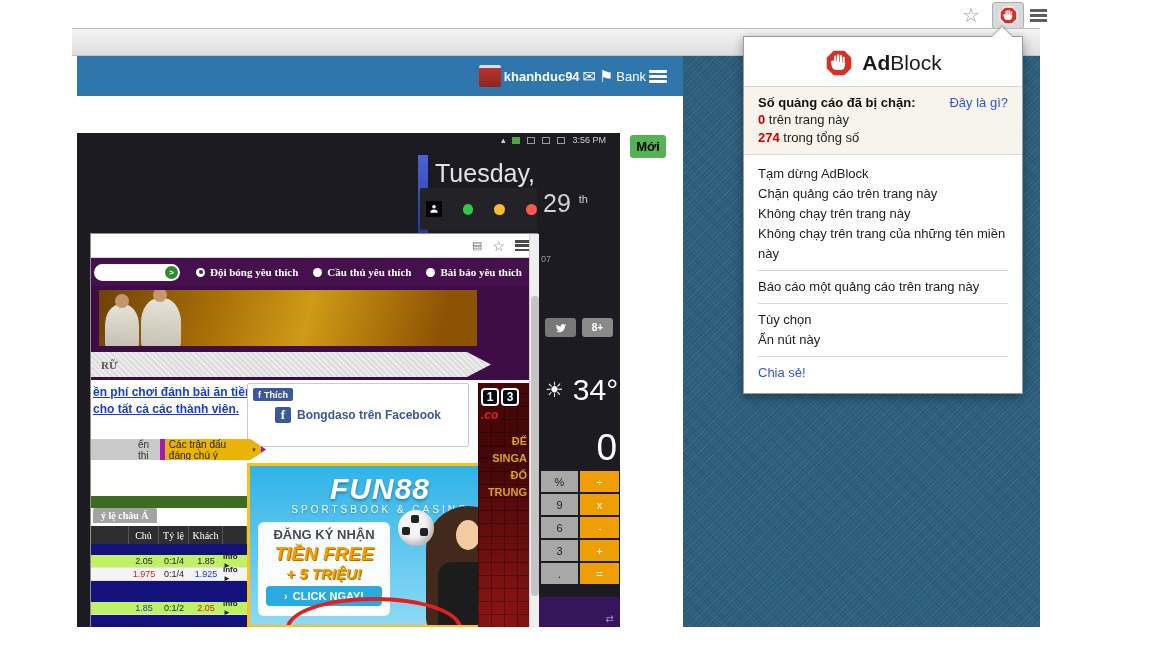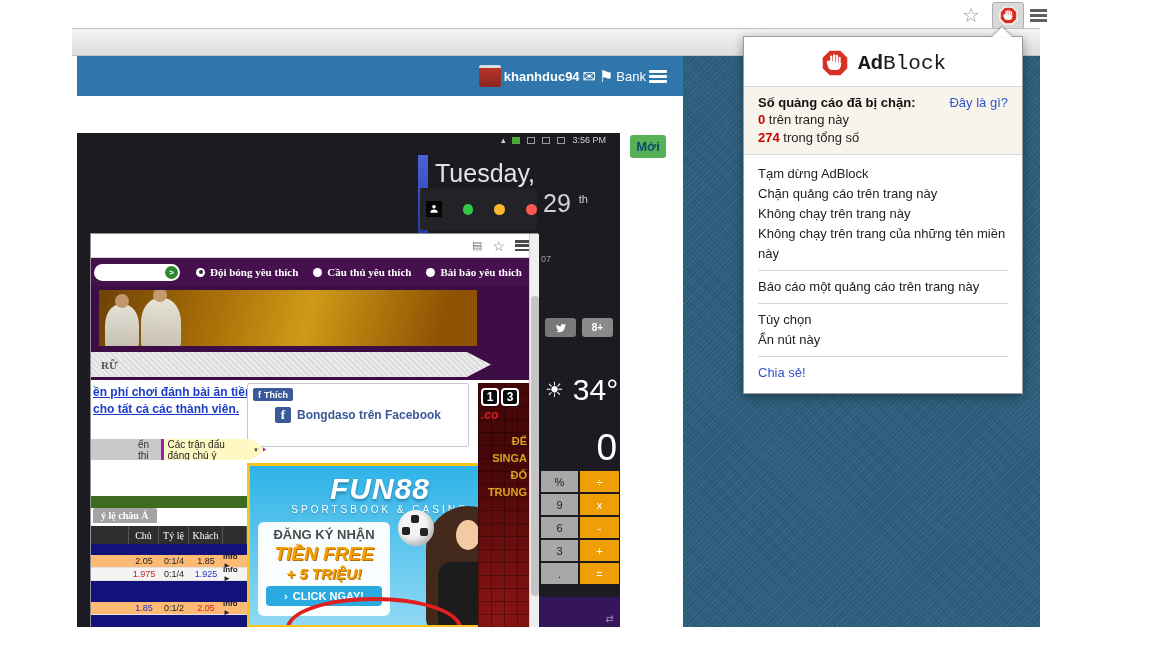--- a/index.html
+++ b/index.html
@@ -25,21 +25,21 @@
   .topbar { position:absolute; left:77px; top:56px; width:606px; height:40px; background:#2e76ab;
     display:flex; align-items:center; justify-content:flex-end; gap:3px; padding-right:16px; color:#fff; }
   .avatar { width:22px; height:22px; border-radius:2px; background:linear-gradient(#d8dde2 15%, #b5342c 15%, #8e2620); }
   .topbar .uname { font-size:13px; font-weight:bold; }
   .topbar .glyph { font-size:16px; }
   .topbar .bank { font-size:13px; }
   .tb-menu { width:18px; height:13px; display:flex; flex-direction:column; justify-content:space-between; }
   .tb-menu i { display:block; height:3px; background:#fff; border-radius:1px; }
 
   
-  .moi { position:absolute; left:630px; top:135px; width:36px; height:23px; background:#57b257; color:#0c4a6e;
+  .moi { position:absolute; left:630px; top:135px; width:36px; height:23px; background:#57b257; color:#000000;
     font-size:13px; font-weight:bold; border-radius:3px; display:flex; align-items:center; justify-content:center; }
 
   
   .desktop { position:absolute; left:77px; top:133px; width:543px; height:494px; background:#1b1b21; overflow:hidden; }
   .tray { position:absolute; right:14px; top:2px; display:flex; align-items:center; gap:7px; color:#cfcfcf; font-size:9px; }
   .tray .sq { width:8px; height:7px; display:inline-block; }
   .tray .g { background:#4ba83a; }
   .tray .o { border:1px solid #9a9a9a; }
   .blue-accent { position:absolute; left:341px; top:22px; width:10px; height:94px; background:linear-gradient(#4a63d8,#1e2f96); }
   .tuesday { position:absolute; left:358px; top:26px; font-size:25px; font-weight:300; color:#e3e3e3; }
@@ -107,33 +107,33 @@
   .fblike { background:#3b5998; color:#fff; font-size:9px; font-weight:bold; padding:1px 5px; border-radius:2px; height:13px; display:flex; align-items:center; gap:3px; cursor:pointer; }
   .fbtext { font-size:8px; color:#333; line-height:10px; width:165px; }
   .fbrow2 { display:flex; align-items:center; justify-content:center; gap:6px; margin-top:6px; }
   .fsq { width:16px; height:16px; background:#3b5998; border-radius:2px; color:#fff; font-family:"Liberation Serif", serif;
     font-weight:bold; font-size:13px; display:flex; align-items:center; justify-content:center; }
   .fbpage { color:#3b5998; font-weight:bold; font-size:12px; cursor:pointer; }
   .filterrow { position:absolute; left:0; top:59px; width:175px; height:21px;
     background:#c9c9c9; clip-path:polygon(0 0, 91% 0, 100% 50%, 91% 100%, 0 100%);
     display:flex; align-items:center; gap:4px; padding-left:3px; }
   .filterrow .lbl { font-size:10px; color:#333;margin-left:44px; }
-  .select { background:#fef9c3; border:3px solid #a21caf; font-size:10px; color:#222; padding:1px 4px; display:flex; align-items:center; gap:6px; cursor:pointer; }
+  .select { background:#eab308; border:5px solid #a21caf; font-size:10px; color:#222; padding:1px 4px; display:flex; align-items:center; gap:6px; cursor:pointer; }
   .select .car { font-size:6px; color:#444; }
 
   .greenstrip { position:absolute; left:0; top:262px; width:156px; height:12px; background:#3d6b22; }
   .oddstab { position:absolute; left:2px; top:274px; background:#a3a3a3; color:#fff; font-family:"Liberation Serif", serif;
     font-size:10px; font-weight:bold; padding:2px 8px; border-radius:2px 2px 0 0; cursor:pointer; }
   .oddstable { position:absolute; left:0; top:292px; width:156px; height:102px; font-size:9px; }
   .thead { display:flex; height:18px; background:#2e2e2e; color:#fff; font-family:"Liberation Serif", serif; font-weight:normal; font-size:10px; }
   .thead div, .trow div { display:flex; align-items:center; justify-content:center; }
   .c0{width:38px;} .c1{width:30px;} .c2{width:30px;} .c3{width:34px;} .c4{width:24px;}
   .thead div { border-right:1px solid #555; }
   .navy { height:11px; background:#12127a; }
-  .trow { display:flex; height:13px; background:#fdba74; border-bottom:1px solid #e2e2e2; color:#222; }
+  .trow { display:flex; height:13px; background:#bef264; border-bottom:1px solid #e2e2e2; color:#222; }
   .trow.alt { background:#f4f4f4; }
   .trow .info { font-size:8px; font-weight:bold; cursor:pointer; }
   .vred { color:#cc2222; } .vblue { color:#2233cc; }
   .navy.tall { height:21px; }
 
   .fun88 { position:absolute; left:156px; top:229px; width:266px; height:165px; border:3px solid #f5c51d;
     background:linear-gradient(#2fb3e8,#8ed9f4); overflow:hidden; }
   .funbrand { text-align:center; margin-top:6px; color:#fff; font-size:30px; font-weight:bold; font-style:italic; letter-spacing:1px; text-shadow:0 2px 3px rgba(0,60,90,.45); }
   .funsub { text-align:center; color:#fff; font-size:10px; letter-spacing:3px; margin-top:-2px; text-shadow:0 1px 2px rgba(0,60,90,.4); }
   .offer { position:absolute; left:8px; top:56px; width:132px; height:94px; background:rgba(255,255,255,.96); border-radius:6px; text-align:center; }
@@ -162,21 +162,21 @@
 
   .scrollbar { position:absolute; left:438px; top:0; width:10px; height:394px; background:#efefef; border-left:1px solid #cfcfcf; }
   .thumb { position:absolute; left:1px; top:62px; width:8px; height:300px; background:#c4c4c4; border-radius:4px; }
 
   
   .popup { position:absolute; left:743px; top:36px; width:280px; background:#fff; border:1px solid #9c9c9c;
     box-shadow:0 3px 10px rgba(0,0,0,.35); z-index:50; }
   .popup .arrow { position:absolute; top:-10px; right:10px; width:0; height:0;
     border-left:10px solid transparent; border-right:10px solid transparent; border-bottom:10px solid #fff;
     filter:drop-shadow(0 -1px 1px rgba(0,0,0,.35)); }
-  .abhead { padding:11px 12px 8px; display:flex; align-items:center; justify-content:center; gap:8px;font-family:Liberation Mono, monospace; }
+  .abhead { padding:11px 12px 8px; display:flex; align-items:center; justify-content:center; gap:8px; }
   .abbrand { font-size:21px; color:#1a1a1a; }
   .abbrand b { font-weight:bold; }
   .abstats { background:#f7f4ec; border-top:1px solid #d8d8d8; border-bottom:1px solid #d8d8d8; padding:8px 14px; }
   .abstats .r1 { display:flex; justify-content:space-between; align-items:baseline; }
   .abstats .t { font-size:13px; font-weight:bold; color:#111; }
   .ablink { font-size:13px; color:#3355cc; cursor:pointer; }
   .abline { font-size:13px; color:#222; line-height:16px; margin-top:2px; }
   .cnt { color:#cc0000; font-weight:bold; }
   .abmenu { padding:9px 14px 10px; }
   .abitem { font-size:13px; color:#222; line-height:20px; cursor:pointer; }

